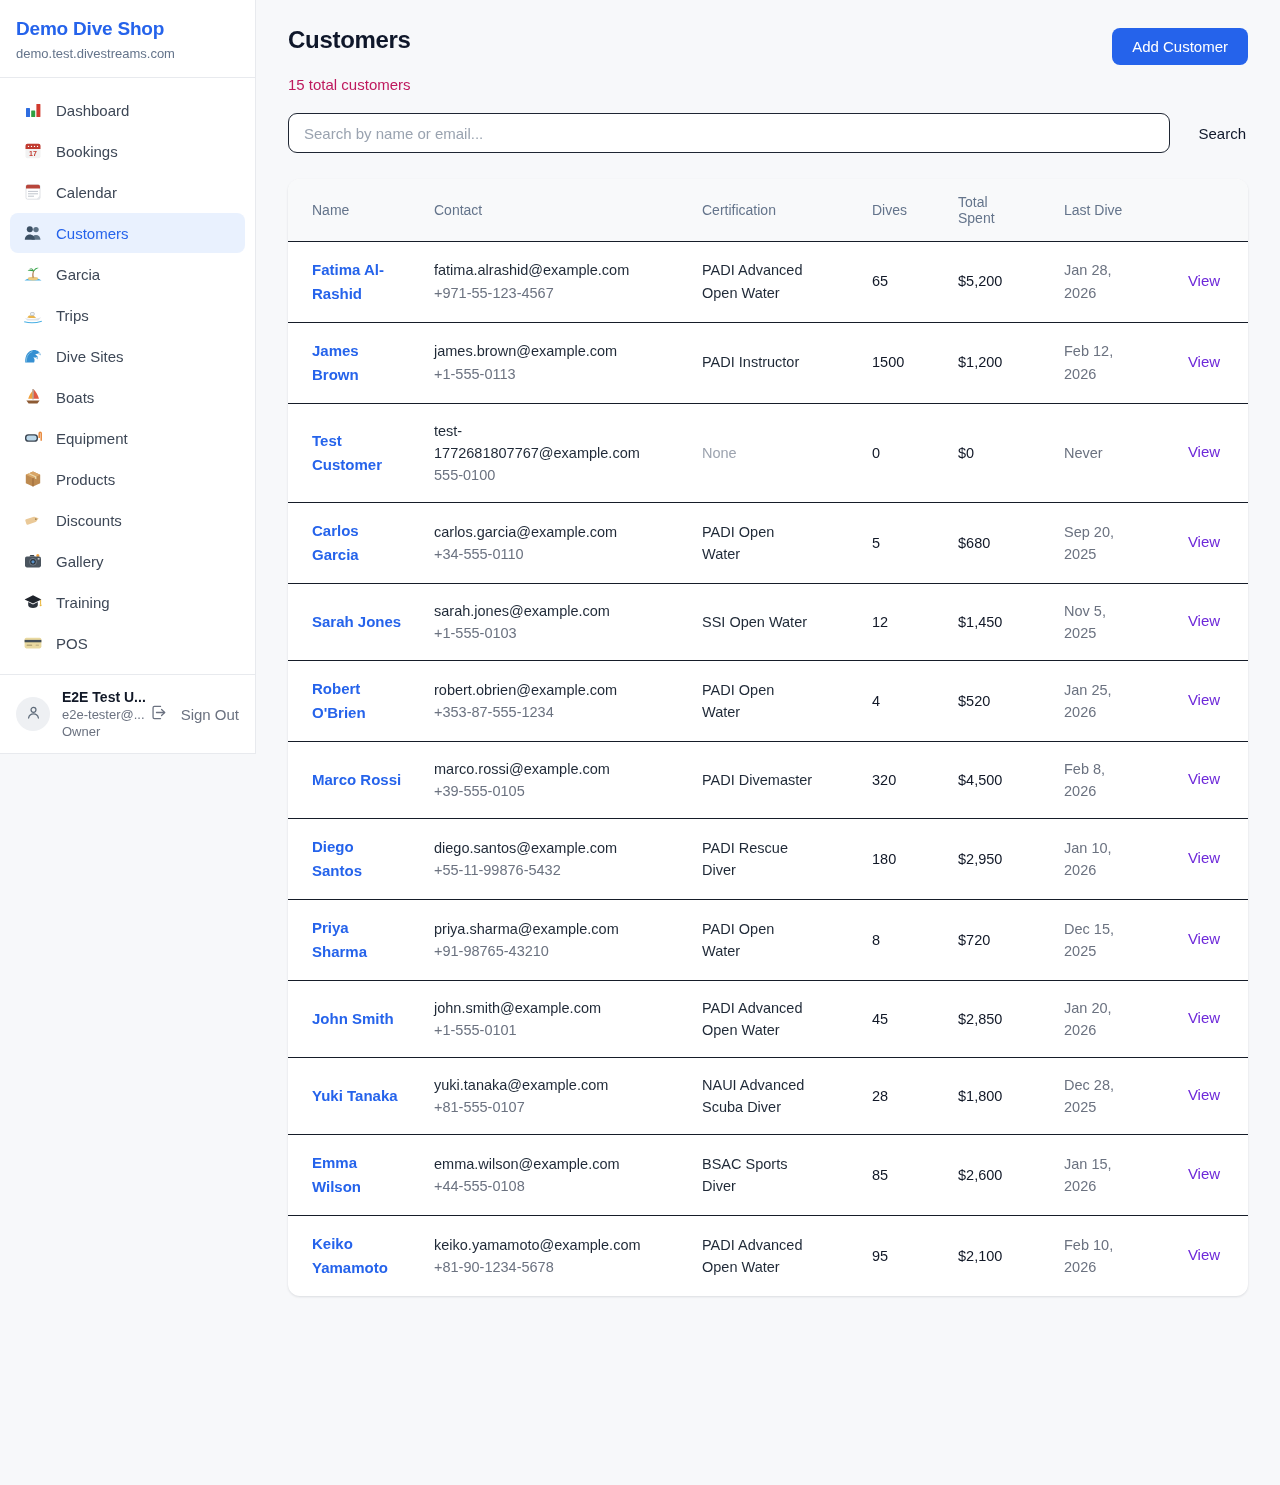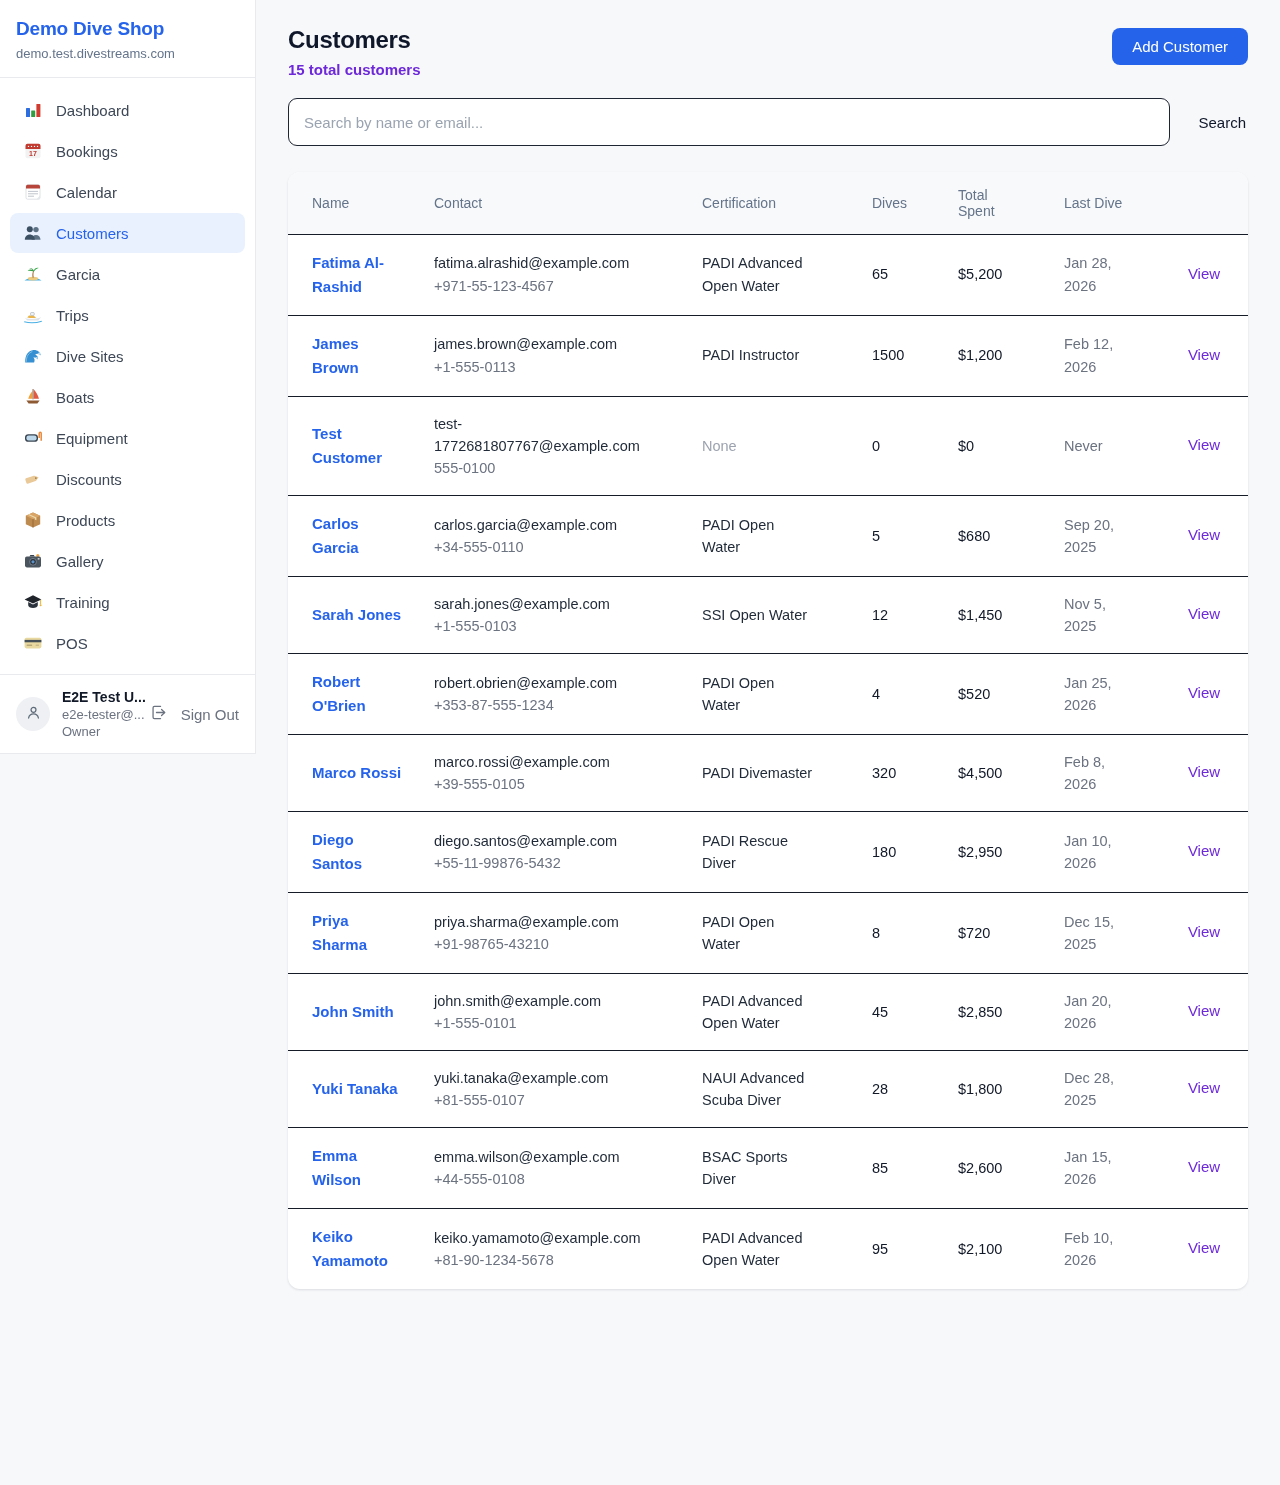--- a/index.html
+++ b/index.html
@@ -46,30 +46,30 @@
     display:flex; align-items:center; gap:14px;
     background:none; border:none; cursor:pointer;
     color:#6b7280; font-size:15px; font-family:inherit; white-space:nowrap;
   }
   .signout-btn svg { width:17px; height:17px; }
 
   
   .main { flex:1 1 auto; padding:26px 32px 24px 32px; }
   .main-header { display:flex; justify-content:space-between; align-items:flex-start; margin-bottom:20px; }
   .page-title { font-size:24px; font-weight:bold; color:#0f172a; letter-spacing:-0.3px; }
-  .page-subtitle { font-size:15px; color:#6d28d9; margin-top:7px;font-weight:bold; }
+  .page-subtitle { font-size:15px; color:#be185d; margin-top:22px; }
   .add-btn {
     background:#2563eb; color:#ffffff; border:none; cursor:pointer;
     font-size:15px; font-weight:500; font-family:inherit;
     padding:10px 20px; border-radius:8px; margin-top:2px;
   }
 
   .search-row { display:flex; align-items:center; gap:26px; margin-bottom:26px; }
   .search-input {
-    flex:1 1 auto; height:48px; border:1px solid #1f2633; border-radius:9px;
+    flex:1 1 auto; height:40px; border:1px solid #1f2633; border-radius:9px;
     background:#ffffff; padding:0 15px; font-size:15px; font-family:inherit; color:#111827;
     outline:none;
   }
   .search-input::placeholder { color:#9aa3b0; }
   .search-btn {
     background:none; border:none; cursor:pointer; font-family:inherit;
     font-size:15px; color:#0f172a; padding:4px 2px;
   }
 
   
@@ -233,39 +233,39 @@
               <rect x="2" y="6.2" width="13" height="7.6" rx="3.4" fill="#3a4450"></rect>
               <rect x="3.4" y="7.6" width="10.2" height="4.8" rx="2.2" fill="#bcd8ea"></rect>
             </svg>
           </span>
     <span class="nav-label">Equipment</span>
   </div>
 
   <div class="nav-item">
     <span class="nav-icon">
             <svg viewBox="0 0 20 20">
+              <path d="M10 2.4L2.8 5.8v8.4L10 17.6l7.2-3.4V5.8z" fill="#bd8a50"></path>
+              <path d="M10 2.4L2.8 5.8L10 9.2l7.2-3.4z" fill="#d9a566"></path>
+              <path d="M10 9.2v8.4" stroke="#8a5a2e" stroke-width="0.7"></path>
+              <path d="M6.2 4.2l7.2 3.4v2.6l-1.6-.7V7.9L4.9 4.8z" fill="#ecdcb0"></path>
+            </svg>
+          </span>
+    <span class="nav-label">Products</span>
+  </div>
+
+  <div class="nav-item">
+    <span class="nav-icon">
+            <svg viewBox="0 0 20 20">
               <g transform="rotate(-18 10 10)">
                 <path d="M3.6 7.2h8.2a1.6 1.6 0 0 1 1.1.5l3 2.3-3 2.3a1.6 1.6 0 0 1-1.1.5H3.6a1.1 1.1 0 0 1-1.1-1.1V8.3a1.1 1.1 0 0 1 1.1-1.1z" fill="#eac998"></path>
                 <circle cx="13" cy="10" r="0.9" fill="#9c7a46"></circle>
               </g>
             </svg>
           </span>
     <span class="nav-label">Discounts</span>
-  </div>
-
-  <div class="nav-item">
-    <span class="nav-icon">
-            <svg viewBox="0 0 20 20">
-              <path d="M10 2.4L2.8 5.8v8.4L10 17.6l7.2-3.4V5.8z" fill="#bd8a50"></path>
-              <path d="M10 2.4L2.8 5.8L10 9.2l7.2-3.4z" fill="#d9a566"></path>
-              <path d="M10 9.2v8.4" stroke="#8a5a2e" stroke-width="0.7"></path>
-              <path d="M6.2 4.2l7.2 3.4v2.6l-1.6-.7V7.9L4.9 4.8z" fill="#ecdcb0"></path>
-            </svg>
-          </span>
-    <span class="nav-label">Products</span>
   </div>
 
   <div class="nav-item">
     <span class="nav-icon">
             <svg viewBox="0 0 20 20">
               <circle cx="14.8" cy="4.4" r="1.5" fill="#f0a03c"></circle>
               <rect x="2" y="5.6" width="16" height="10.8" rx="1.8" fill="#4a545e"></rect>
               <path d="M6.4 5.6l1-1.6h3.4l1 1.6z" fill="#39424b"></path>
               <circle cx="10" cy="10.8" r="3.4" fill="#2b333b" stroke="#8b97a3" stroke-width="0.7"></circle>
               <circle cx="10" cy="10.8" r="1.6" fill="#5a92c8"></circle>

